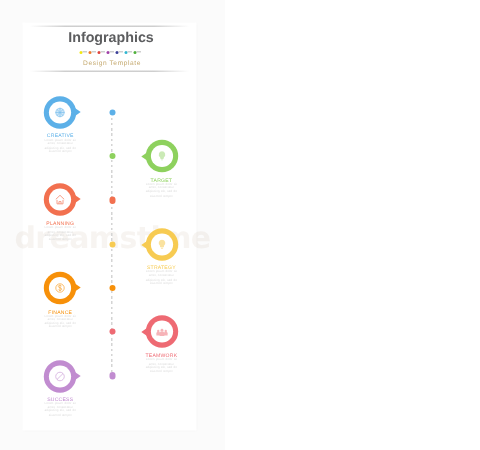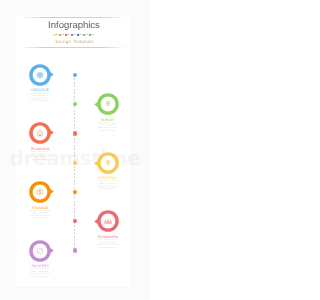--- a/index.html
+++ b/index.html
@@ -11,21 +11,21 @@
   .wm{position:absolute;left:0px;top:148px;width:150px;text-align:center;
     font-size:20px;line-height:20px;color:rgba(190,170,150,.13);
     font-family:"DejaVu Sans",sans-serif;font-weight:700;letter-spacing:-.4px;}
 
   .titlebox{position:absolute;left:20px;top:17.2px;width:106px;height:30px;}
   .tb-top{position:absolute;left:0;top:0;width:106px;height:1px;
     background:linear-gradient(to right,rgba(205,205,205,0) 0%,rgba(198,198,198,.85) 22%,rgba(198,198,198,.85) 78%,rgba(205,205,205,0) 100%);}
   .tb-bot{position:absolute;left:0;top:29.4px;width:106px;height:1px;
     background:linear-gradient(to right,rgba(205,205,205,0) 0%,rgba(198,198,198,.85) 22%,rgba(198,198,198,.85) 78%,rgba(205,205,205,0) 100%);}
   .title{position:absolute;left:1px;top:4.2px;width:106px;text-align:center;
-    font-size:9.5px;line-height:10px;color:#5c5d5f;}
+    font-size:9.5px;line-height:10px;color:#5c5d5f;font-weight:bold;}
   .subtitle{position:absolute;left:1.7px;top:21.6px;width:106px;text-align:center;
     font-size:4.4px;line-height:5px;color:#c4a86d;letter-spacing:.4px;}
   .dotline{position:absolute;left:32.7px;top:16.4px;width:38px;height:2.2px;}
   .dotline .seg{position:absolute;top:.7px;height:.75px;background:#cfcfcf;}
   .dotline .dt{position:absolute;top:0;width:2.2px;height:2.2px;border-radius:50%;}
 
   .vline{position:absolute;left:74.3px;top:74.8px;width:1px;height:176px;
     background:repeating-linear-gradient(to bottom,#d4d4d4 0 1.6px,transparent 1.6px 3.5px);}
   .node{position:absolute;width:4.4px;height:4.4px;border-radius:50%;left:72.6px;}
 

